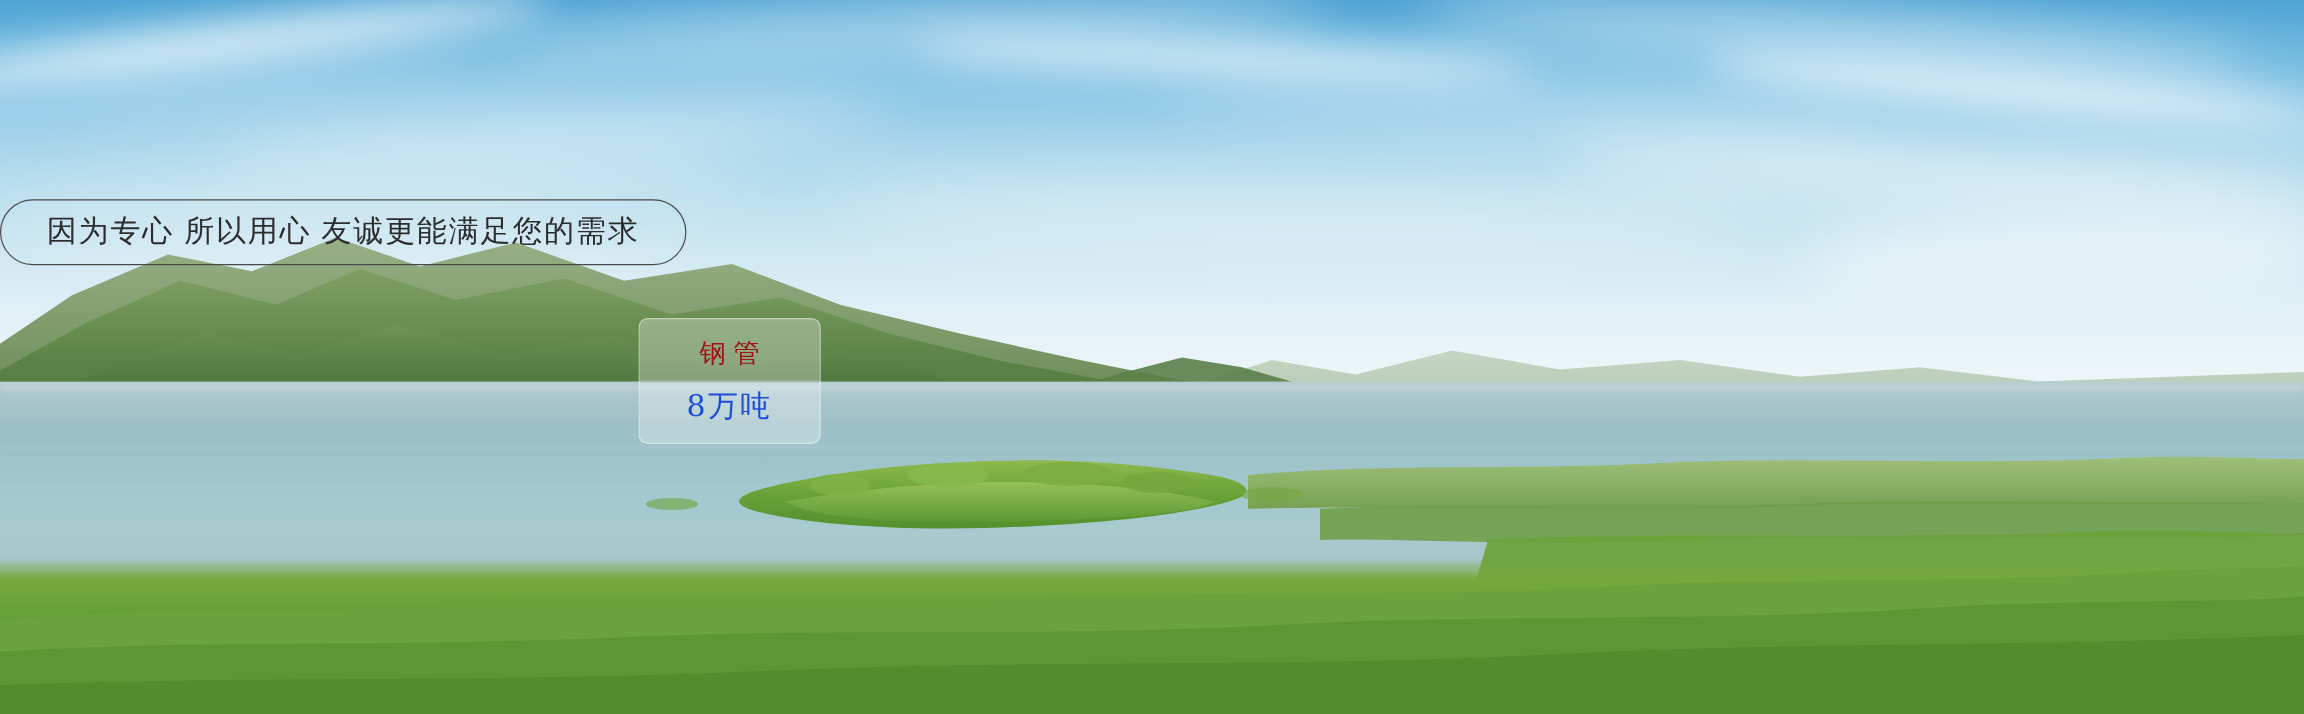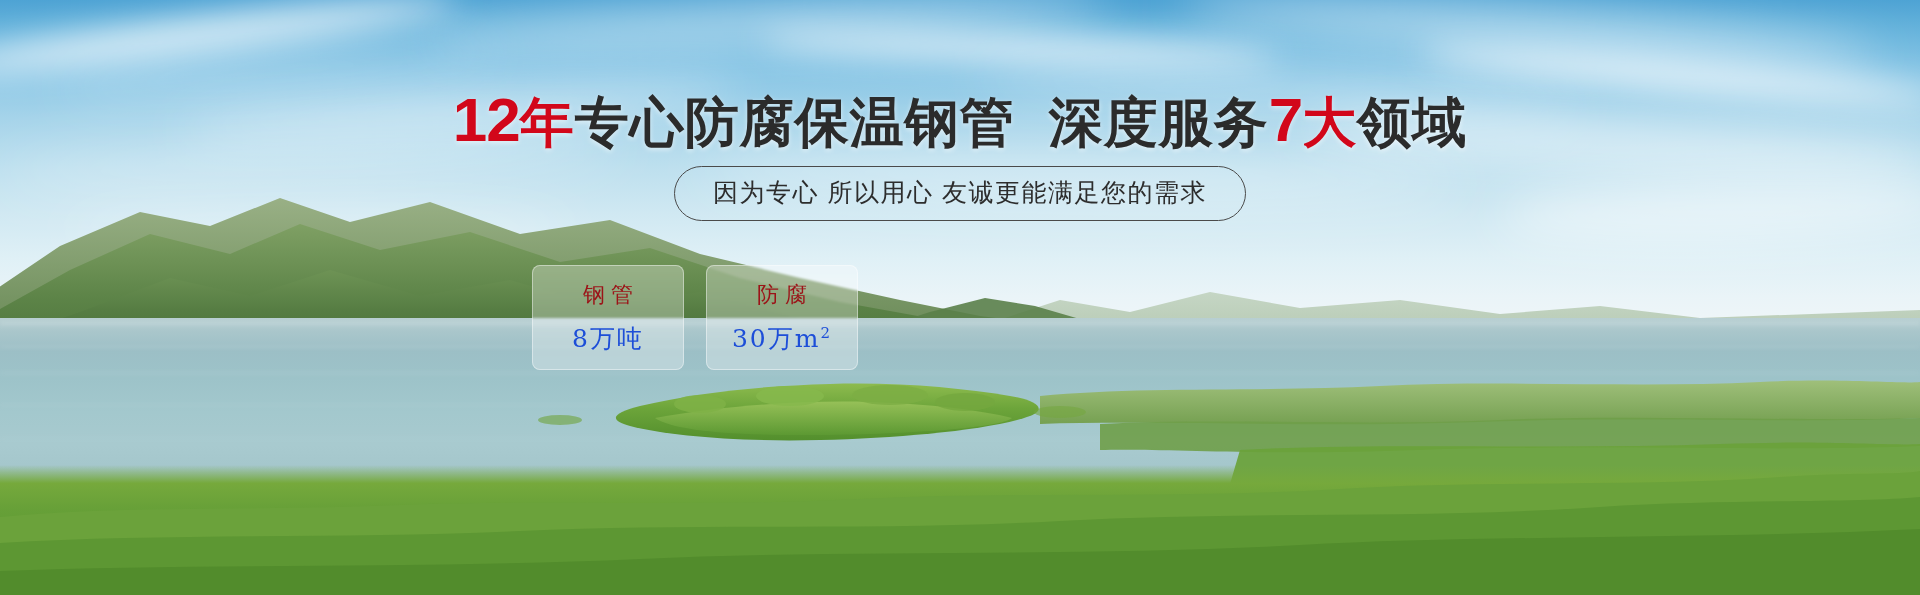--- a/index.html
+++ b/index.html
@@ -135,41 +135,41 @@
   .headline .gap {
     display: inline-block;
     width: 34px;
   }
 
   .subtitle-wrap {
     position: absolute;
     left: 0;
     top: 166px;
     width: 1920px;
-    text-align: center;
+    text-align: left;
   }
   .subtitle {
     display: inline-block;
     padding: 9px 38px 11px 38px;
     border: 1px solid #4a4a4a;
     border-radius: 30px;
     font-size: 25px;
     color: #2d2d2d;
     letter-spacing: 1.5px;
     white-space: nowrap;
     background: transparent;
   }
 
   
   .cards {
     position: absolute;
     left: 532px;
     top: 265px;
     display: flex;
-    gap: 22px;
+    gap: 9px;
     z-index: 45;
   }
   .card {
     width: 152px;
     height: 105px;
     background: rgba(255,255,255,0.30);
     border-radius: 8px;
     box-shadow: inset 0 0 0 1px rgba(255,255,255,0.42);
     display: flex;
     flex-direction: column;
@@ -302,36 +302,29 @@
     <div class="grass-fore"></div>
     <svg style="position:absolute; left:0; bottom:0; width:1920px; height:170px;" viewBox="0 0 1920 170" preserveAspectRatio="none">
       <path d="M0,170 L0,92 C120,80 260,86 400,80 C540,74 700,82 860,74 C1020,66 1180,74 1340,64 C1480,55 1640,62 1780,52 C1850,47 1900,50 1920,46 L1920,170 Z" fill="#6ba23b"></path>
       <path d="M0,170 L0,118 C160,108 340,114 520,106 C700,98 880,106 1060,96 C1240,86 1420,94 1600,82 C1720,74 1860,78 1920,72 L1920,170 Z" fill="#5d9733"></path>
       <path d="M0,170 L0,146 C200,138 420,144 640,134 C860,124 1080,132 1300,120 C1480,110 1720,114 1920,104 L1920,170 Z" fill="#528c2c"></path>
     </svg>
   </div>
 
   <div class="overlay">
 
-    <div class="headline">
-      <span class="red num">12</span><span class="red">年</span><span>专心防腐保温钢管</span><span class="gap"></span><span>深度服务</span><span class="red num">7</span><span class="red">大</span><span>领域</span>
-    </div>
 
     <div class="subtitle-wrap">
       <div class="subtitle">因为专心 所以用心 友诚更能满足您的需求</div>
     </div>
 
     <div class="cards">
 
       <div class="card">
         <div class="card-label">钢管</div>
         <div class="card-value"><span>8万吨</span></div>
       </div>
 
-      <div class="card">
-        <div class="card-label">防腐</div>
-        <div class="card-value"><span>30万m</span><sup>2</sup></div>
-      </div>
 
 
     </div>
   </div>
 </div>
 
 </body></html>

